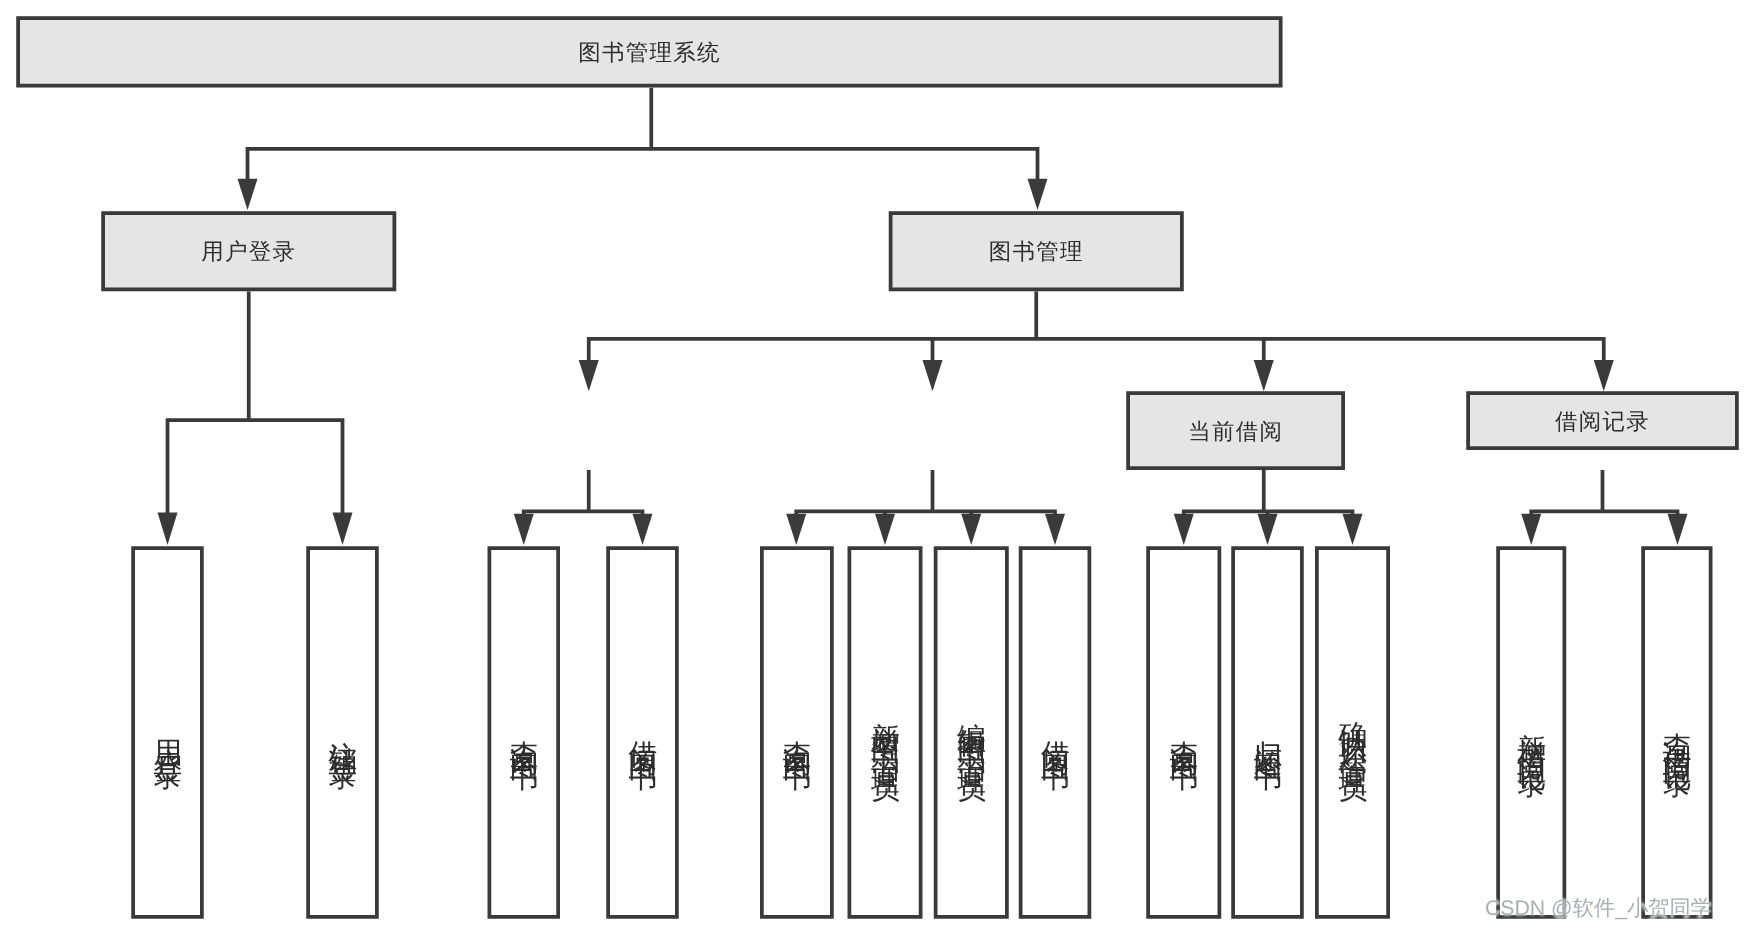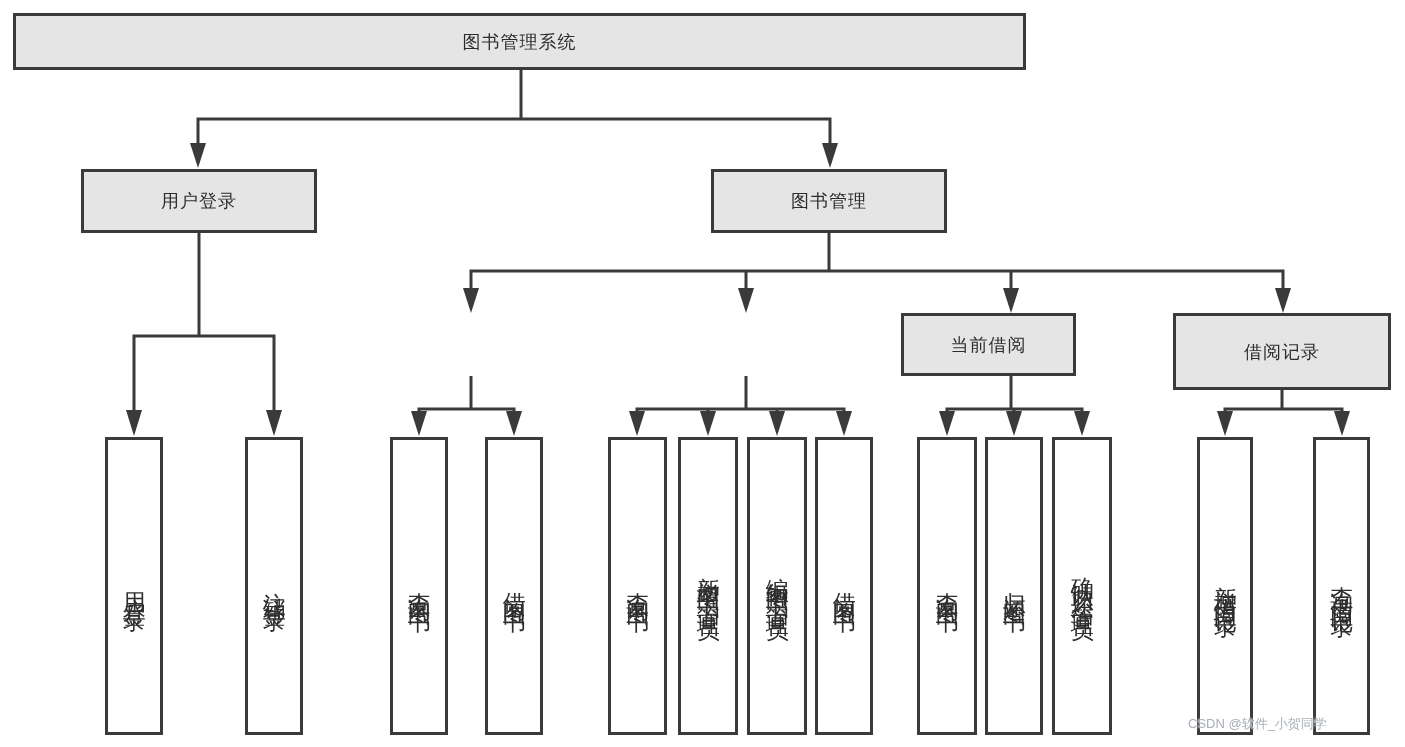--- a/index.html
+++ b/index.html
@@ -18,21 +18,21 @@
     position:absolute;box-sizing:border-box;background:#ffffff;
     border:3px solid #3a3a3a;display:flex;align-items:center;justify-content:center;
     color:#2d2d2d;z-index:2;
   }
   .leaf .vtext{
     writing-mode:vertical-rl;text-orientation:mixed;
     font-size:23px;letter-spacing:6px;line-height:1.2;white-space:nowrap;
   }
   .watermark{
     position:absolute;left:1188px;top:715px;z-index:5;
-    font-size:13px;color:#a9aeb4;white-space:nowrap;
+    font-size:17px;color:#a9aeb4;white-space:nowrap;
     text-shadow:0 0 3px #ffffff,0 0 2px #ffffff;
   }
 </style>
 </head>
 <body>
 
 <div class="canvas">
 
   <svg class="connectors" width="1405" height="747" viewBox="0 0 1405 747" fill="none" stroke="#3a3a3a" stroke-width="3">
 
@@ -81,21 +81,21 @@
     <polygon points="1217,411 1233,411 1225,436" fill="#3a3a3a" stroke="none"></polygon>
     <polygon points="1334,411 1350,411 1342,436" fill="#3a3a3a" stroke="none"></polygon>
   </svg>
 
   <div class="node root" style="left:13px;top:13px;width:1013px;height:57px;">图书管理系统</div>
 
   <div class="node" style="left:81px;top:169px;width:236px;height:64px;">用户登录</div>
   <div class="node" style="left:711px;top:169px;width:236px;height:64px;">图书管理</div>
 
   <div class="node" style="left:901px;top:313px;width:175px;height:63px;">当前借阅</div>
-  <div class="node" style="left:1173px;top:313px;width:218px;height:77px;">借阅记录</div>
+  <div class="node" style="left:1173px;top:313px;width:218px;height:47px;">借阅记录</div>
 
   <div class="leaf" style="left:105px;top:437px;width:58px;height:298px;">
     <span class="vtext">用户登录</span>
   </div>
   <div class="leaf" style="left:245px;top:437px;width:58px;height:298px;">
     <span class="vtext">注销登录</span>
   </div>
 
   <div class="leaf" style="left:390px;top:437px;width:58px;height:298px;">
     <span class="vtext">查询图书</span>

